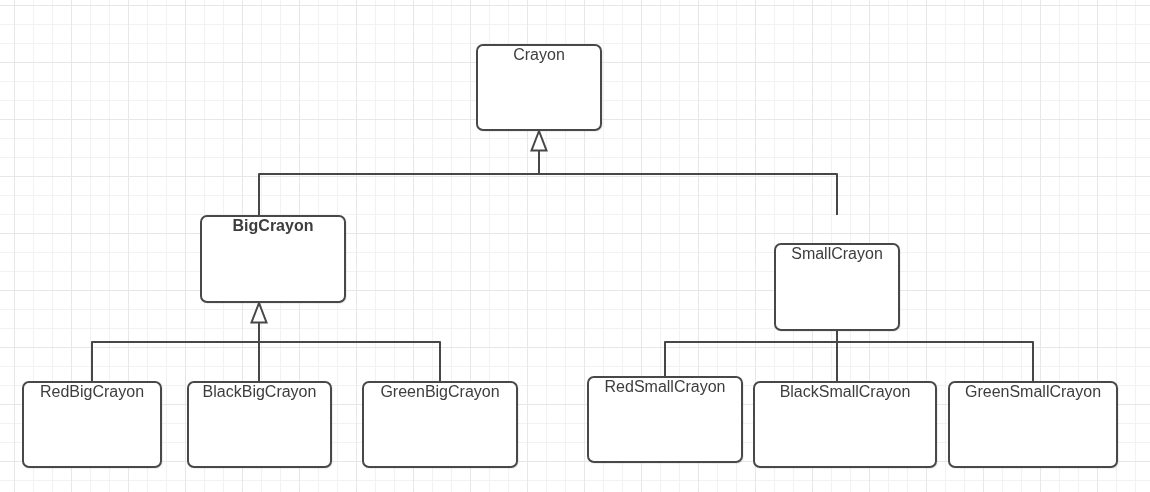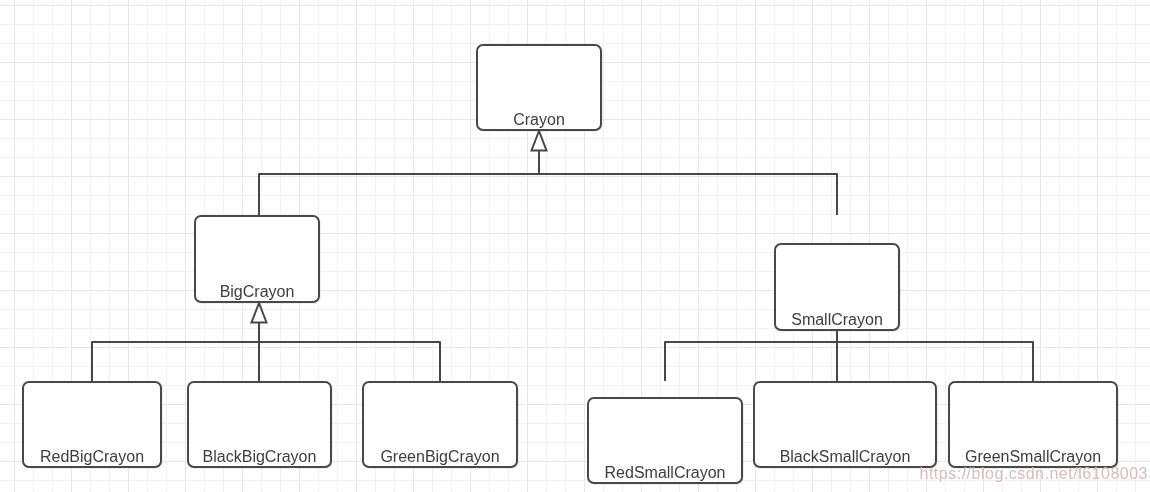--- a/index.html
+++ b/index.html
@@ -28,36 +28,36 @@
     width: 1150px;
     height: 492px;
   }
   .node {
     position: absolute;
     box-sizing: border-box;
     background: #ffffff;
     border: 2px solid #484848;
     border-radius: 7px;
     display: flex;
-    align-items: flex-end;
+    align-items: flex-start;
     justify-content: center;
     font-size: 16px;
     color: #3d3d3d;
     box-shadow: 1px 1px 1px rgba(0,0,0,0.07);
     cursor: default;
     white-space: nowrap;
   }
   
   #node-crayon        { left: 476px; top: 44px;  width: 126px; height: 87px; }
-  #node-big-crayon    { left: 194px; top: 215px; width: 126px; height: 88px; }
+  #node-big-crayon    { left: 200px; top: 215px; width: 146px; height: 88px; font-weight: bold; }
   #node-small-crayon  { left: 774px; top: 215px; width: 126px; height: 88px; margin-top: 28px; }
   #node-red-big       { left: 22px;  top: 381px; width: 140px; height: 87px; border-radius: 7px; }
   #node-black-big     { left: 187px; top: 381px; width: 145px; height: 87px; }
   #node-green-big     { left: 362px; top: 381px; width: 156px; height: 87px; }
-  #node-red-small     { left: 587px; top: 397px; width: 156px; height: 87px; }
+  #node-red-small     { left: 587px; top: 376px; width: 156px; height: 87px; }
   #node-black-small   { left: 753px; top: 381px; width: 184px; height: 87px; }
   #node-green-small   { left: 948px; top: 381px; width: 170px; height: 87px; }
 
   .edge-line {
     fill: none;
     stroke: #474747;
     stroke-width: 2;
     stroke-linejoin: round;
     stroke-linecap: butt;
   }
@@ -126,15 +126,14 @@
   </div>
 
   <div class="node" id="node-black-small">
     <span>BlackSmallCrayon</span>
   </div>
 
   <div class="node" id="node-green-small">
     <span>GreenSmallCrayon</span>
   </div>
 
-  <div id="watermark">https://blog.csdn.net/l6108003</div>
 
 </div>
 
 </body></html>

